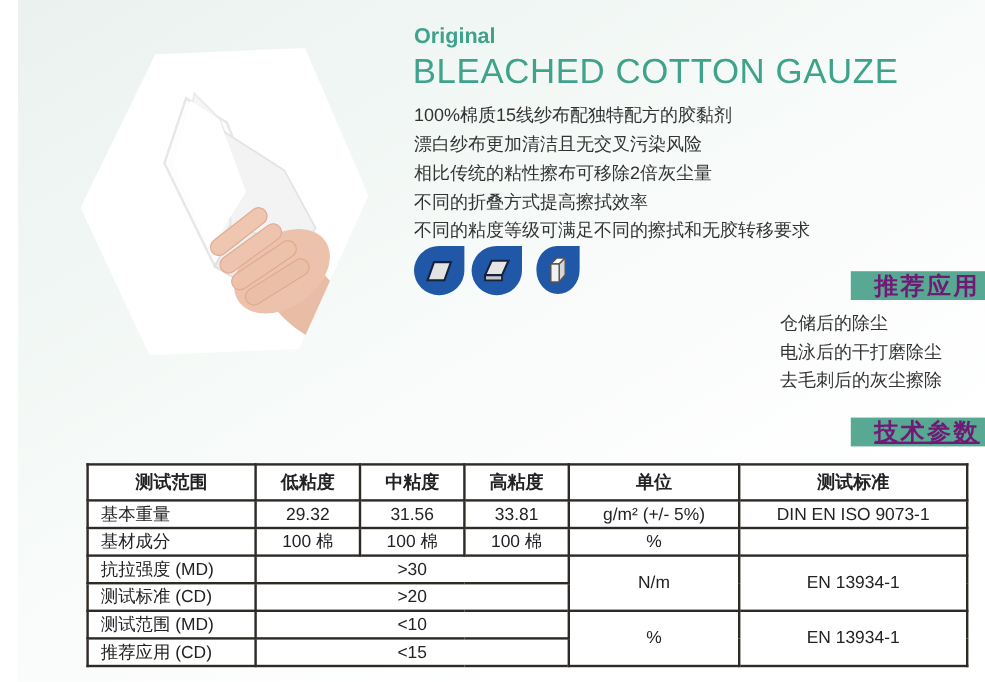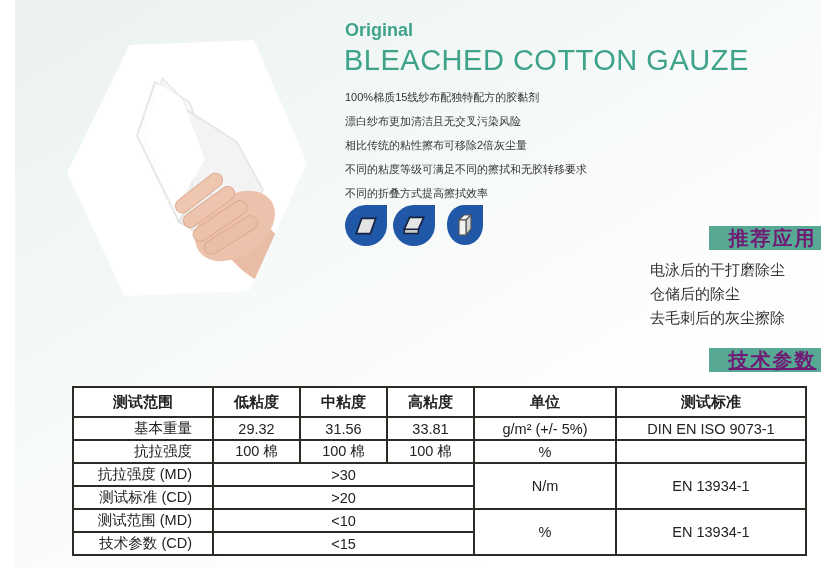--- a/index.html
+++ b/index.html
@@ -31,21 +31,21 @@
   }
   .title{
     position:absolute;left:329px;top:44px;
     font-size:29px;font-weight:normal;color:#3fa28b;letter-spacing:0.5px;
     white-space:nowrap;
   }
 
   
   .desc{
     position:absolute;left:330px;top:85px;
-    font-size:11px;color:#333;line-height:24px;
+    font-size:15px;color:#333;line-height:24px;
   }
   .desc div{white-space:nowrap;}
 
   
   .foldrow{
     position:absolute;left:330px;top:205px;
     display:flex;align-items:flex-start;
   }
   .blob{
     width:42px;height:41px;background:#2057a7;
@@ -77,21 +77,21 @@
     border-collapse:collapse;table-layout:fixed;
     font-size:14.5px;color:#222;background:#ffffff;
   }
   table.spec th,table.spec td{
     border:2px solid #2e2a26;
     padding:0 20px;text-align:center;
     overflow:hidden;white-space:nowrap;
   }
   table.spec th{font-weight:bold;font-size:15px;height:28px;}
   table.spec td{height:21px;}
-  table.spec td.lbl{text-align:right;padding-left:10px;}
+  table.spec td.lbl{text-align:left;padding-left:10px;}
 </style>
 </head>
 <body>
 
 <div class="page">
 
   <div class="hexwrap">
     <div class="hex">
       <svg width="240" height="256" viewBox="0 0 240 256">
 
@@ -115,22 +115,22 @@
     </div>
   </div>
 
   <div class="eyebrow">Original</div>
   <div class="title">BLEACHED COTTON GAUZE</div>
 
   <div class="desc">
     <div>100%棉质15线纱布配独特配方的胶黏剂</div>
     <div>漂白纱布更加清洁且无交叉污染风险</div>
     <div>相比传统的粘性擦布可移除2倍灰尘量</div>
+    <div>不同的折叠方式提高擦拭效率</div>
     <div>不同的粘度等级可满足不同的擦拭和无胶转移要求</div>
-    <div>不同的折叠方式提高擦拭效率</div>
   </div>
 
   <div class="foldrow">
     <div class="blob">
       <svg width="26" height="26" viewBox="0 0 24 24">
         <polygon points="8,5 21,5 16,19 3,19" fill="#e3e3e3" stroke="#16233f" stroke-width="1.6"></polygon>
       </svg>
     </div>
     <div class="blob">
       <svg width="26" height="26" viewBox="0 0 24 24">
@@ -142,22 +142,22 @@
       <svg width="24" height="26" viewBox="0 0 24 26">
         <polygon points="6,8 11,3 18,3 13,8" fill="#fafafa" stroke="#555" stroke-width="1.2"></polygon>
         <polygon points="13,8 18,3 18,17 13,23" fill="#d6d6d6" stroke="#555" stroke-width="1.2"></polygon>
         <rect x="6" y="8" width="7" height="15" fill="#f1f1f1" stroke="#555" stroke-width="1.2"></rect>
       </svg>
     </div>
   </div>
 
   <div class="banner apps">推荐应用</div>
   <div class="applist">
+    <div>仓储后的除尘</div>
     <div>电泳后的干打磨除尘</div>
-    <div>仓储后的除尘</div>
     <div>去毛刺后的灰尘擦除</div>
   </div>
 
   <div class="banner tech">技术参数</div>
 
   <table class="spec">
     <colgroup>
       <col style="width:140px">
         <col style="width:81px">
         <col style="width:84px">
@@ -176,21 +176,21 @@
     </tr>
     <tr>
       <td class="lbl">基本重量</td>
       <td>29.32</td>
       <td>31.56</td>
       <td>33.81</td>
       <td>g/m² (+/- 5%)</td>
       <td>DIN EN ISO 9073-1</td>
     </tr>
     <tr>
-      <td class="lbl">抗拉强度</td>
+      <td class="lbl">基材成分</td>
       <td>100 棉</td>
       <td>100 棉</td>
       <td>100 棉</td>
       <td>%</td>
       <td></td>
     </tr>
     <tr>
       <td class="lbl">抗拉强度 (MD)</td>
       <td colspan="3">&gt;30</td>
       <td rowspan="2">N/m</td>
@@ -200,19 +200,19 @@
       <td class="lbl">测试标准 (CD)</td>
       <td colspan="3">&gt;20</td>
     </tr>
     <tr>
       <td class="lbl">测试范围 (MD)</td>
       <td colspan="3">&lt;10</td>
       <td rowspan="2">%</td>
       <td rowspan="2">EN 13934-1</td>
     </tr>
     <tr>
-      <td class="lbl">技术参数 (CD)</td>
+      <td class="lbl">推荐应用 (CD)</td>
       <td colspan="3">&lt;15</td>
     </tr>
   </tbody>
     </table>
 
 </div>
 
 </body></html>

